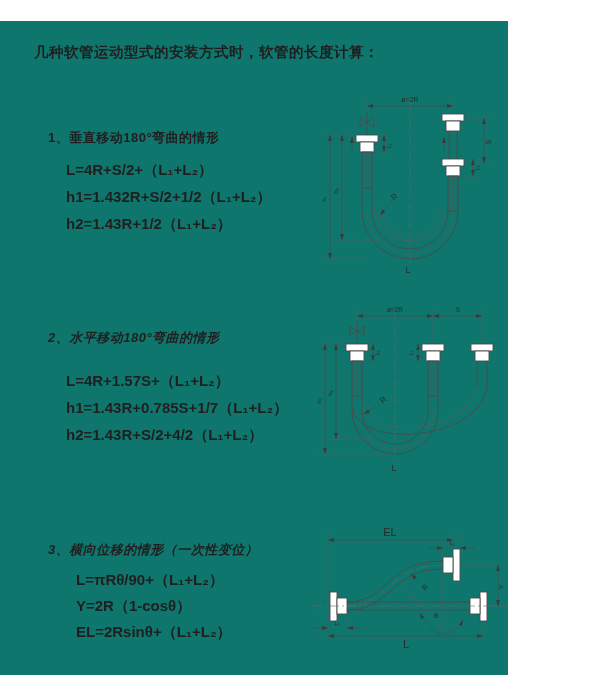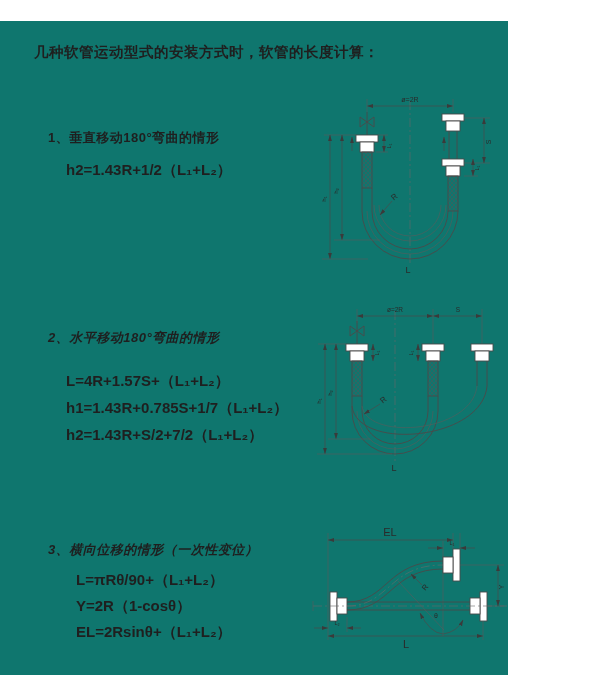--- a/index.html
+++ b/index.html
@@ -35,28 +35,30 @@
       <pattern id="hx" width="4" height="4" patternUnits="userSpaceOnUse">
         <path d="M0,4 L4,0 M0,0 L4,4" stroke="#555" stroke-width="0.45"></path>
       </pattern>
     </defs>
   </svg>
 
   <div class="title">几种软管运动型式的安装方式时，软管的长度计算：</div>
 
   <div class="sec-heading" style="left:48px;top:108px;">1、垂直移动180°弯曲的情形</div>
   <div class="formulas" style="left:66px;top:135px;">
+    <div class="f">L=4R+S/2+（L₁+L₂）</div>
+    <div class="f">h1=1.432R+S/2+1/2（L₁+L₂）</div>
     <div class="f">h2=1.43R+1/2（L₁+L₂）</div>
   </div>
 
   <div class="sec-heading" style="left:48px;top:308px;font-style:italic;">2、水平移动180°弯曲的情形</div>
   <div class="formulas" style="left:66px;top:346px;">
     <div class="f">L=4R+1.57S+（L₁+L₂）</div>
     <div class="f">h1=1.43R+0.785S+1/7（L₁+L₂）</div>
-    <div class="f">h2=1.43R+S/2+7/2（L₁+L₂）</div>
+    <div class="f">h2=1.43R+S/2+4/2（L₁+L₂）</div>
   </div>
 
   <div class="sec-heading" style="left:48px;top:520px;font-style:italic;">3、横向位移的情形（一次性变位）</div>
   <div class="formulas f3" style="left:76px;top:546px;">
     <div class="f">L=πRθ/90+（L₁+L₂）</div>
     <div class="f">Y=2R（1-cosθ）</div>
     <div class="f">EL=2Rsinθ+（L₁+L₂）</div>
   </div>
 
   <div class="diag" style="left:308px;top:66px;">

